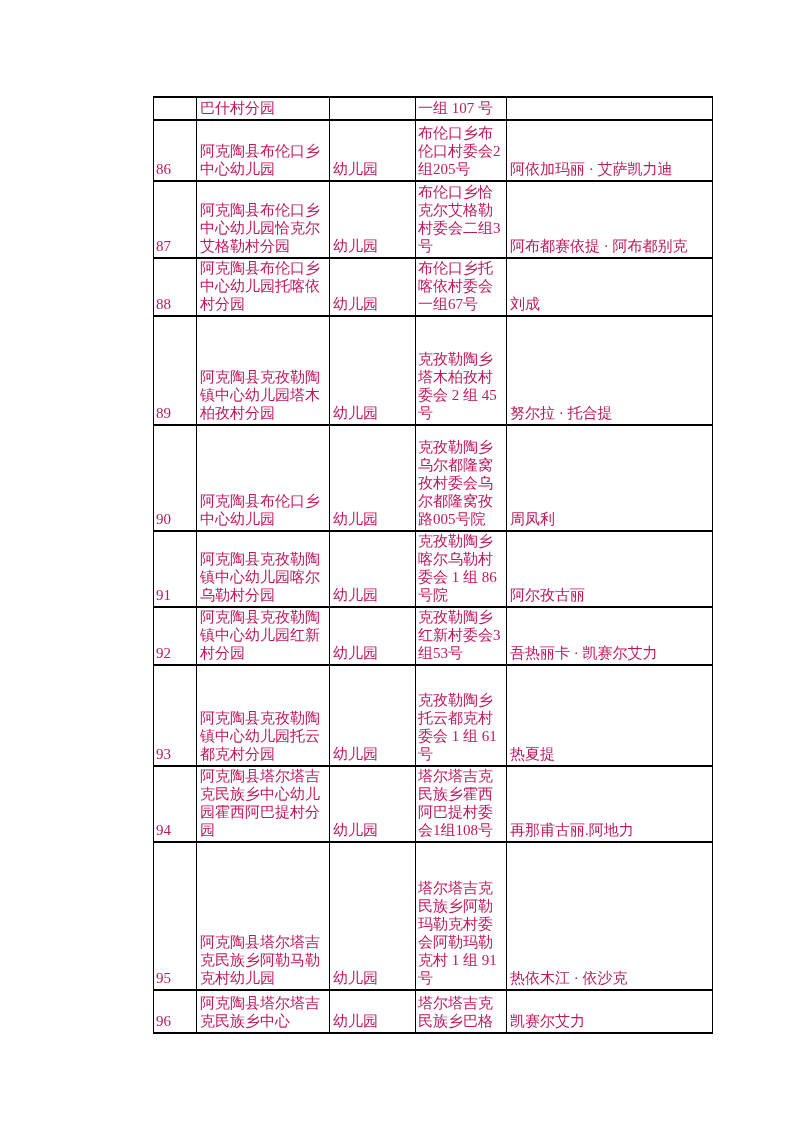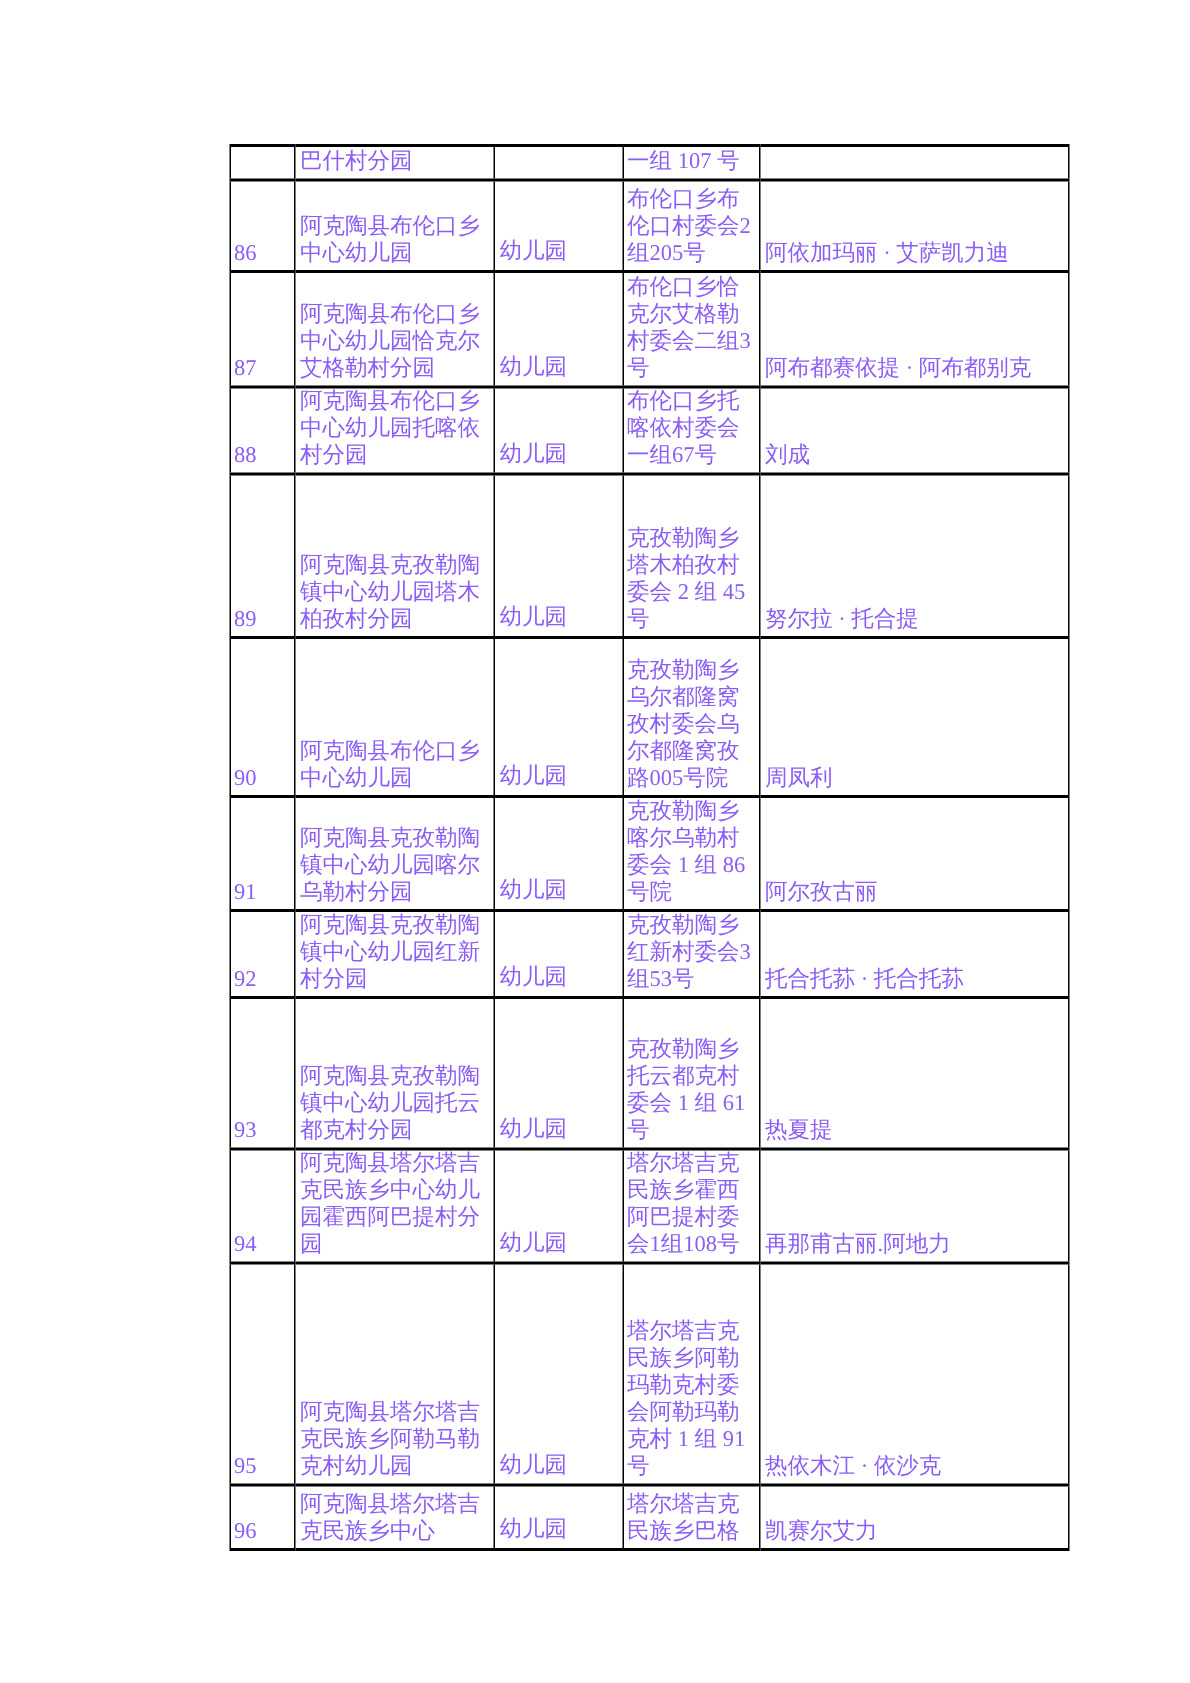--- a/index.html
+++ b/index.html
@@ -7,21 +7,21 @@
     padding: 0;
     background: #ffffff;
   }
   .page {
     position: relative;
     width: 793px;
     height: 1122px;
     background: #ffffff;
     overflow: hidden;
     font-family: "Liberation Serif", "DejaVu Serif", serif;
-    color: #8b5cf6;
+    color: #be185d;
   }
   table.doc-table {
     position: absolute;
     left: 153px;
     top: 96px;
     border-collapse: collapse;
     table-layout: fixed;
     width: 522px;
   }
   table.doc-table td {
@@ -30,21 +30,21 @@
     border-top: 2px solid #000;
     border-bottom: 2px solid #000;
     vertical-align: bottom;
     font-size: 15px;
     line-height: 18px;
     overflow: hidden;
     word-break: normal;
   }
   td.c1 { width: 39px;  padding: 0 1px 2px 2px; }
   td.c2 { width: 126px; padding: 0 3px 2px 3px; }
-  td.c3 { width: 80px;  padding: 0 2px 2px 3px; font-family: Liberation Mono, monospace; }
+  td.c3 { width: 80px;  padding: 0 2px 2px 3px; }
   td.c4 { width: 87px;  padding: 0 1px 2px 2px; }
   td.c5 { width: 190px; padding: 15px 12px 2px 3px; }
 </style>
 </head>
 <body>
 
 <div class="page">
   <table class="doc-table">
     <tbody>
         <tr style="height: 23px;">
@@ -94,21 +94,21 @@
           <td class="c2">阿克陶县克孜勒陶镇中心幼儿园喀尔乌勒村分园</td>
           <td class="c3">幼儿园</td>
           <td class="c4">克孜勒陶乡喀尔乌勒村委会 1 组 86 号院</td>
           <td class="c5">阿尔孜古丽</td>
         </tr>
         <tr style="height: 55px;">
           <td class="c1">92</td>
           <td class="c2">阿克陶县克孜勒陶镇中心幼儿园红新村分园</td>
           <td class="c3">幼儿园</td>
           <td class="c4">克孜勒陶乡红新村委会3组53号</td>
-          <td class="c5">托合托荪 · 托合托荪</td>
+          <td class="c5">吾热丽卡 · 凯赛尔艾力</td>
         </tr>
         <tr style="height: 101px;">
           <td class="c1">93</td>
           <td class="c2">阿克陶县克孜勒陶镇中心幼儿园托云都克村分园</td>
           <td class="c3">幼儿园</td>
           <td class="c4">克孜勒陶乡托云都克村委会 1 组 61 号</td>
           <td class="c5">热夏提</td>
         </tr>
         <tr style="height: 72px;">
           <td class="c1">94</td>

